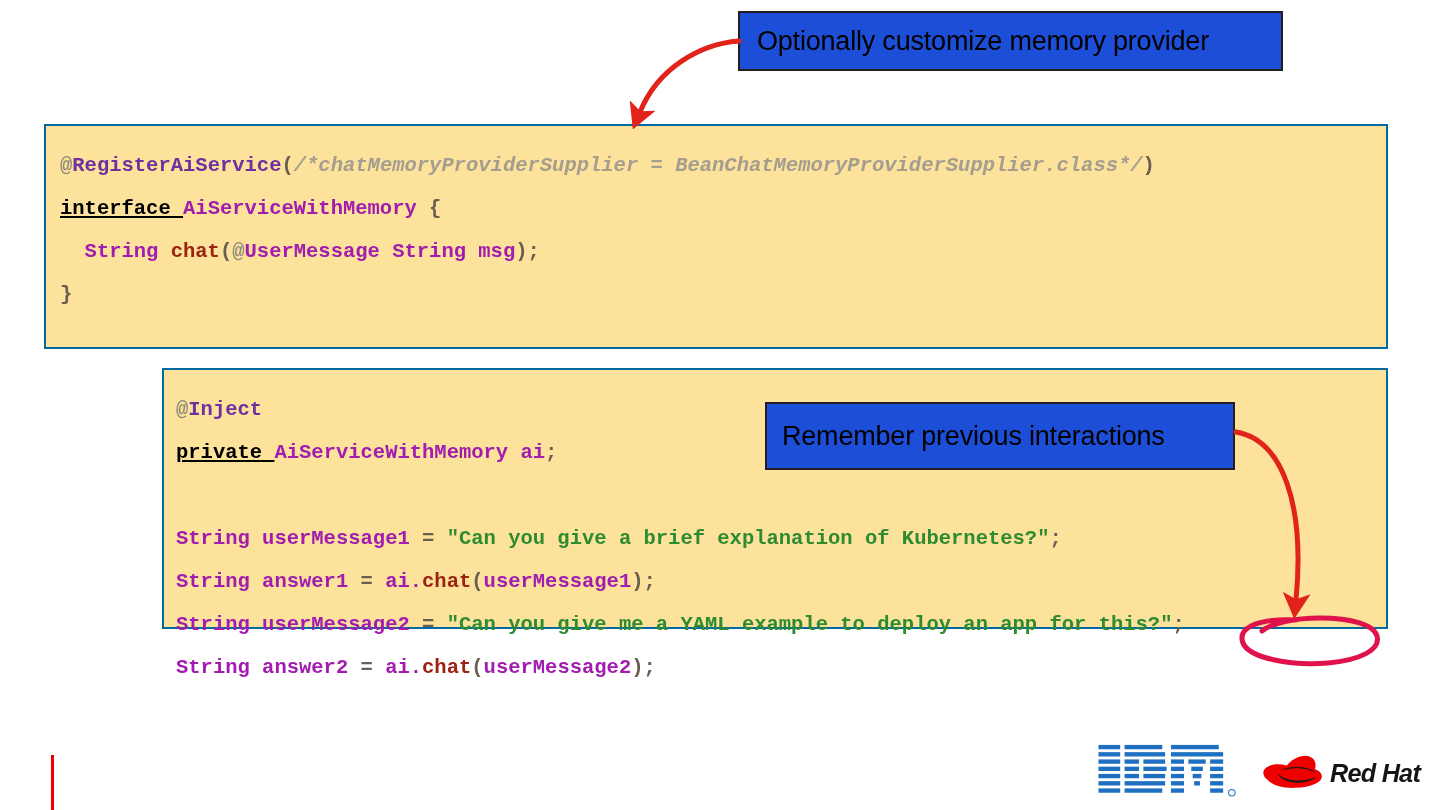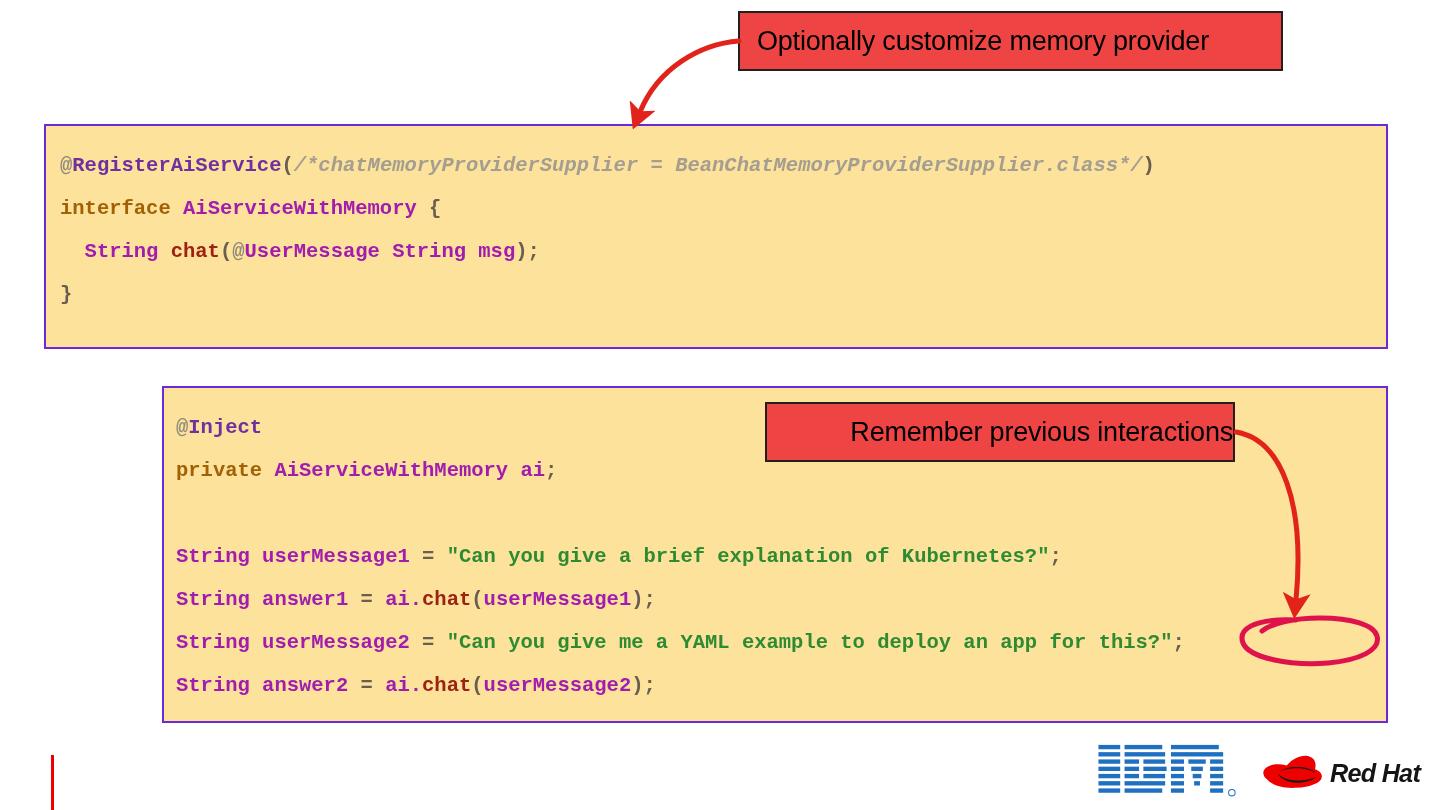--- a/index.html
+++ b/index.html
@@ -12,64 +12,64 @@
     height: 810px;
     position: relative;
     overflow: hidden;
     font-family: "Liberation Sans", sans-serif;
   }
 
   
   .code-block {
     position: absolute;
     background: #FCE29A;
-    border: 2px solid #6d28d9;
+    border: 2px solid #0369a1;
     box-sizing: border-box;
     font-family: "Liberation Mono", "DejaVu Sans Mono", monospace;
     font-weight: bold;
     white-space: pre;
   }
   #code-block-1 {
     left: 44px;
     top: 124px;
     width: 1344px;
     height: 225px;
     font-size: 20.5px;
     padding: 18px 0 0 14px;
   }
   #code-block-2 {
     left: 162px;
-    top: 386px;
+    top: 368px;
     width: 1226px;
-    height: 337px;
+    height: 261px;
     font-size: 20.5px;
     padding: 18px 0 16px 12px;
   }
   .code-line {
     height: 43px;
     line-height: 43px;
     white-space: pre;
   }
   .code-line.blank { height: 43px; }
 
   
   .t-anno      { color: #8f8a7a; }          
   .t-annoname  { color: #7030A0; }          
-  .t-kw        { color: #a16207; }          
+  .t-kw        { color: #000000; text-decoration: underline; }          
   .t-type      { color: #a21caf; }
   .t-method    { color: #9C2314; }          
   .t-punct     { color: #6a5d52; }          
   .t-str       { color: #2E8B32; }          
   .t-comment   { color: #a59e90; font-style: italic; }
   .t-op        { color: #6a5d52; }
 
   
   .callout {
     position: absolute;
-    background: #ef4444;
+    background: #1d4ed8;
     border: 2.5px solid #231f20;
     box-sizing: border-box;
     display: flex;
     align-items: center;
     color: #000000;
     font-family: "Liberation Sans", sans-serif;
     font-size: 27px;
     letter-spacing: -0.2px;
     z-index: 6;
   }
@@ -77,23 +77,22 @@
     left: 738px;
     top: 11px;
     width: 545px;
     height: 60px;
     padding-left: 17px;
   }
   #callout-remember {
     left: 765px;
     top: 402px;
     width: 470px;
-    height: 60px;
+    height: 68px;
     padding-left: 15px;
-    justify-content: flex-end;
   }
 
   
   #annotation-layer {
     position: absolute;
     left: 0; top: 0;
     width: 1440px; height: 810px;
     pointer-events: none;
     z-index: 8;
   }

